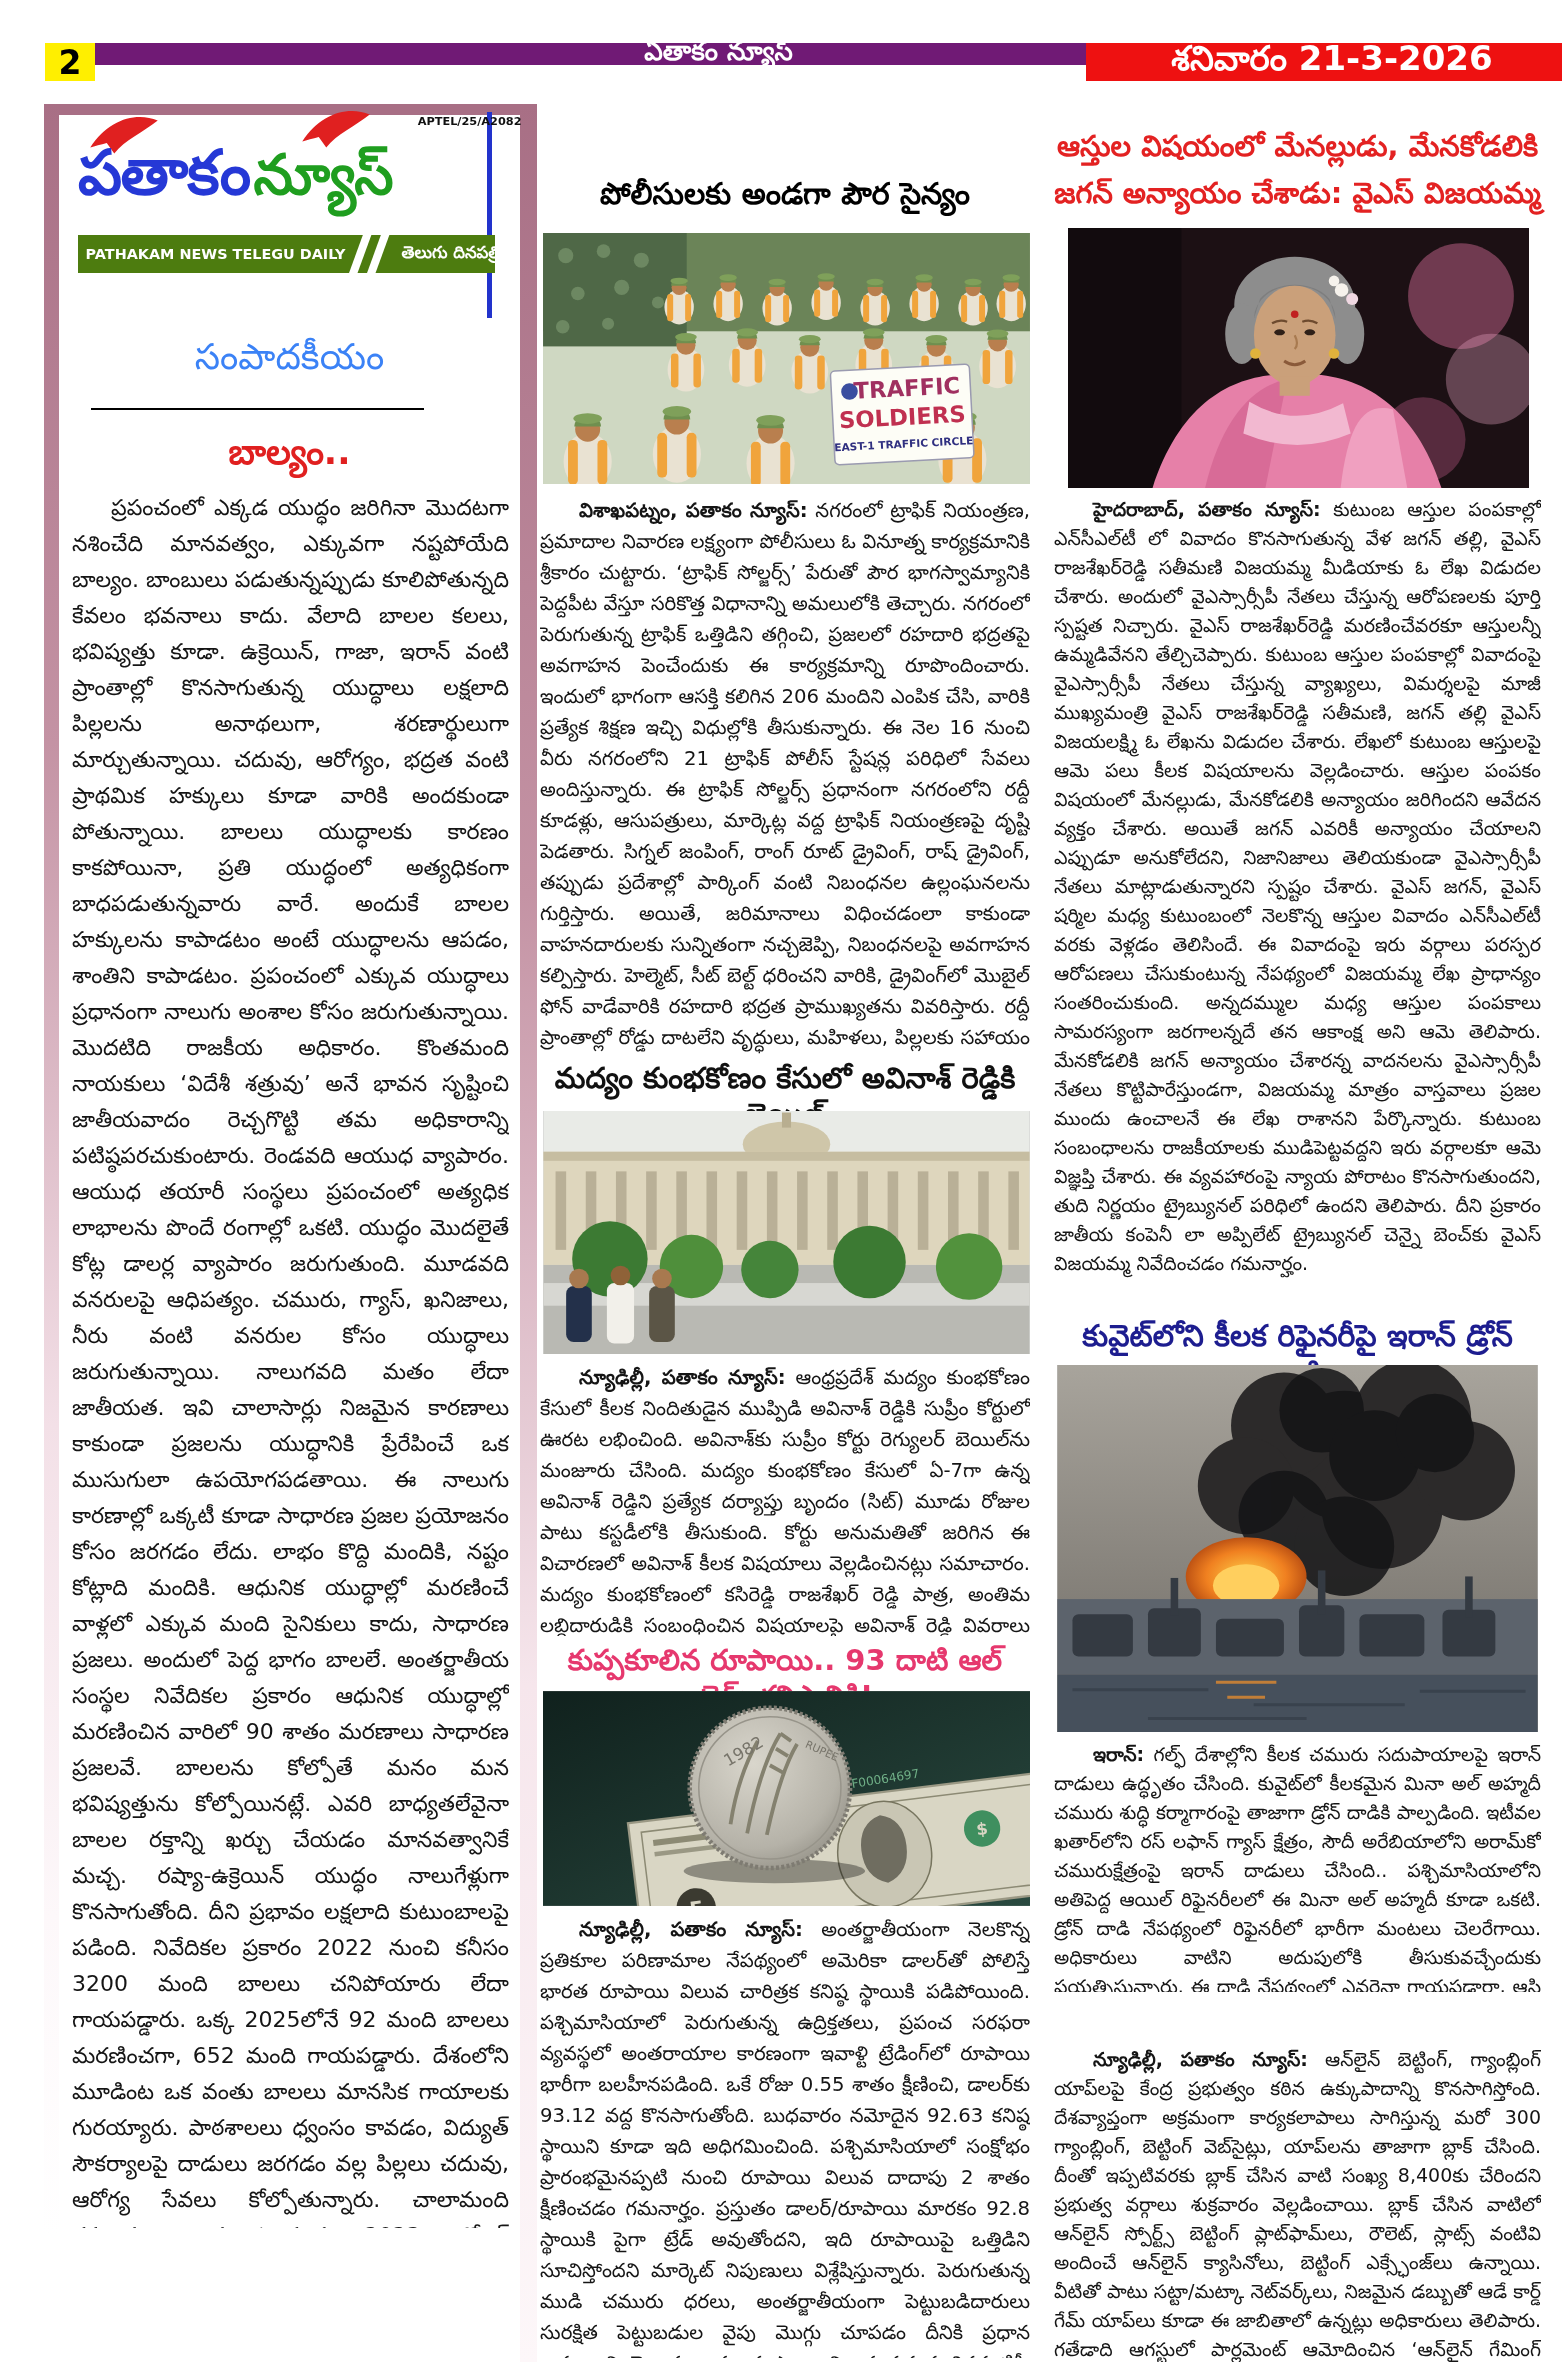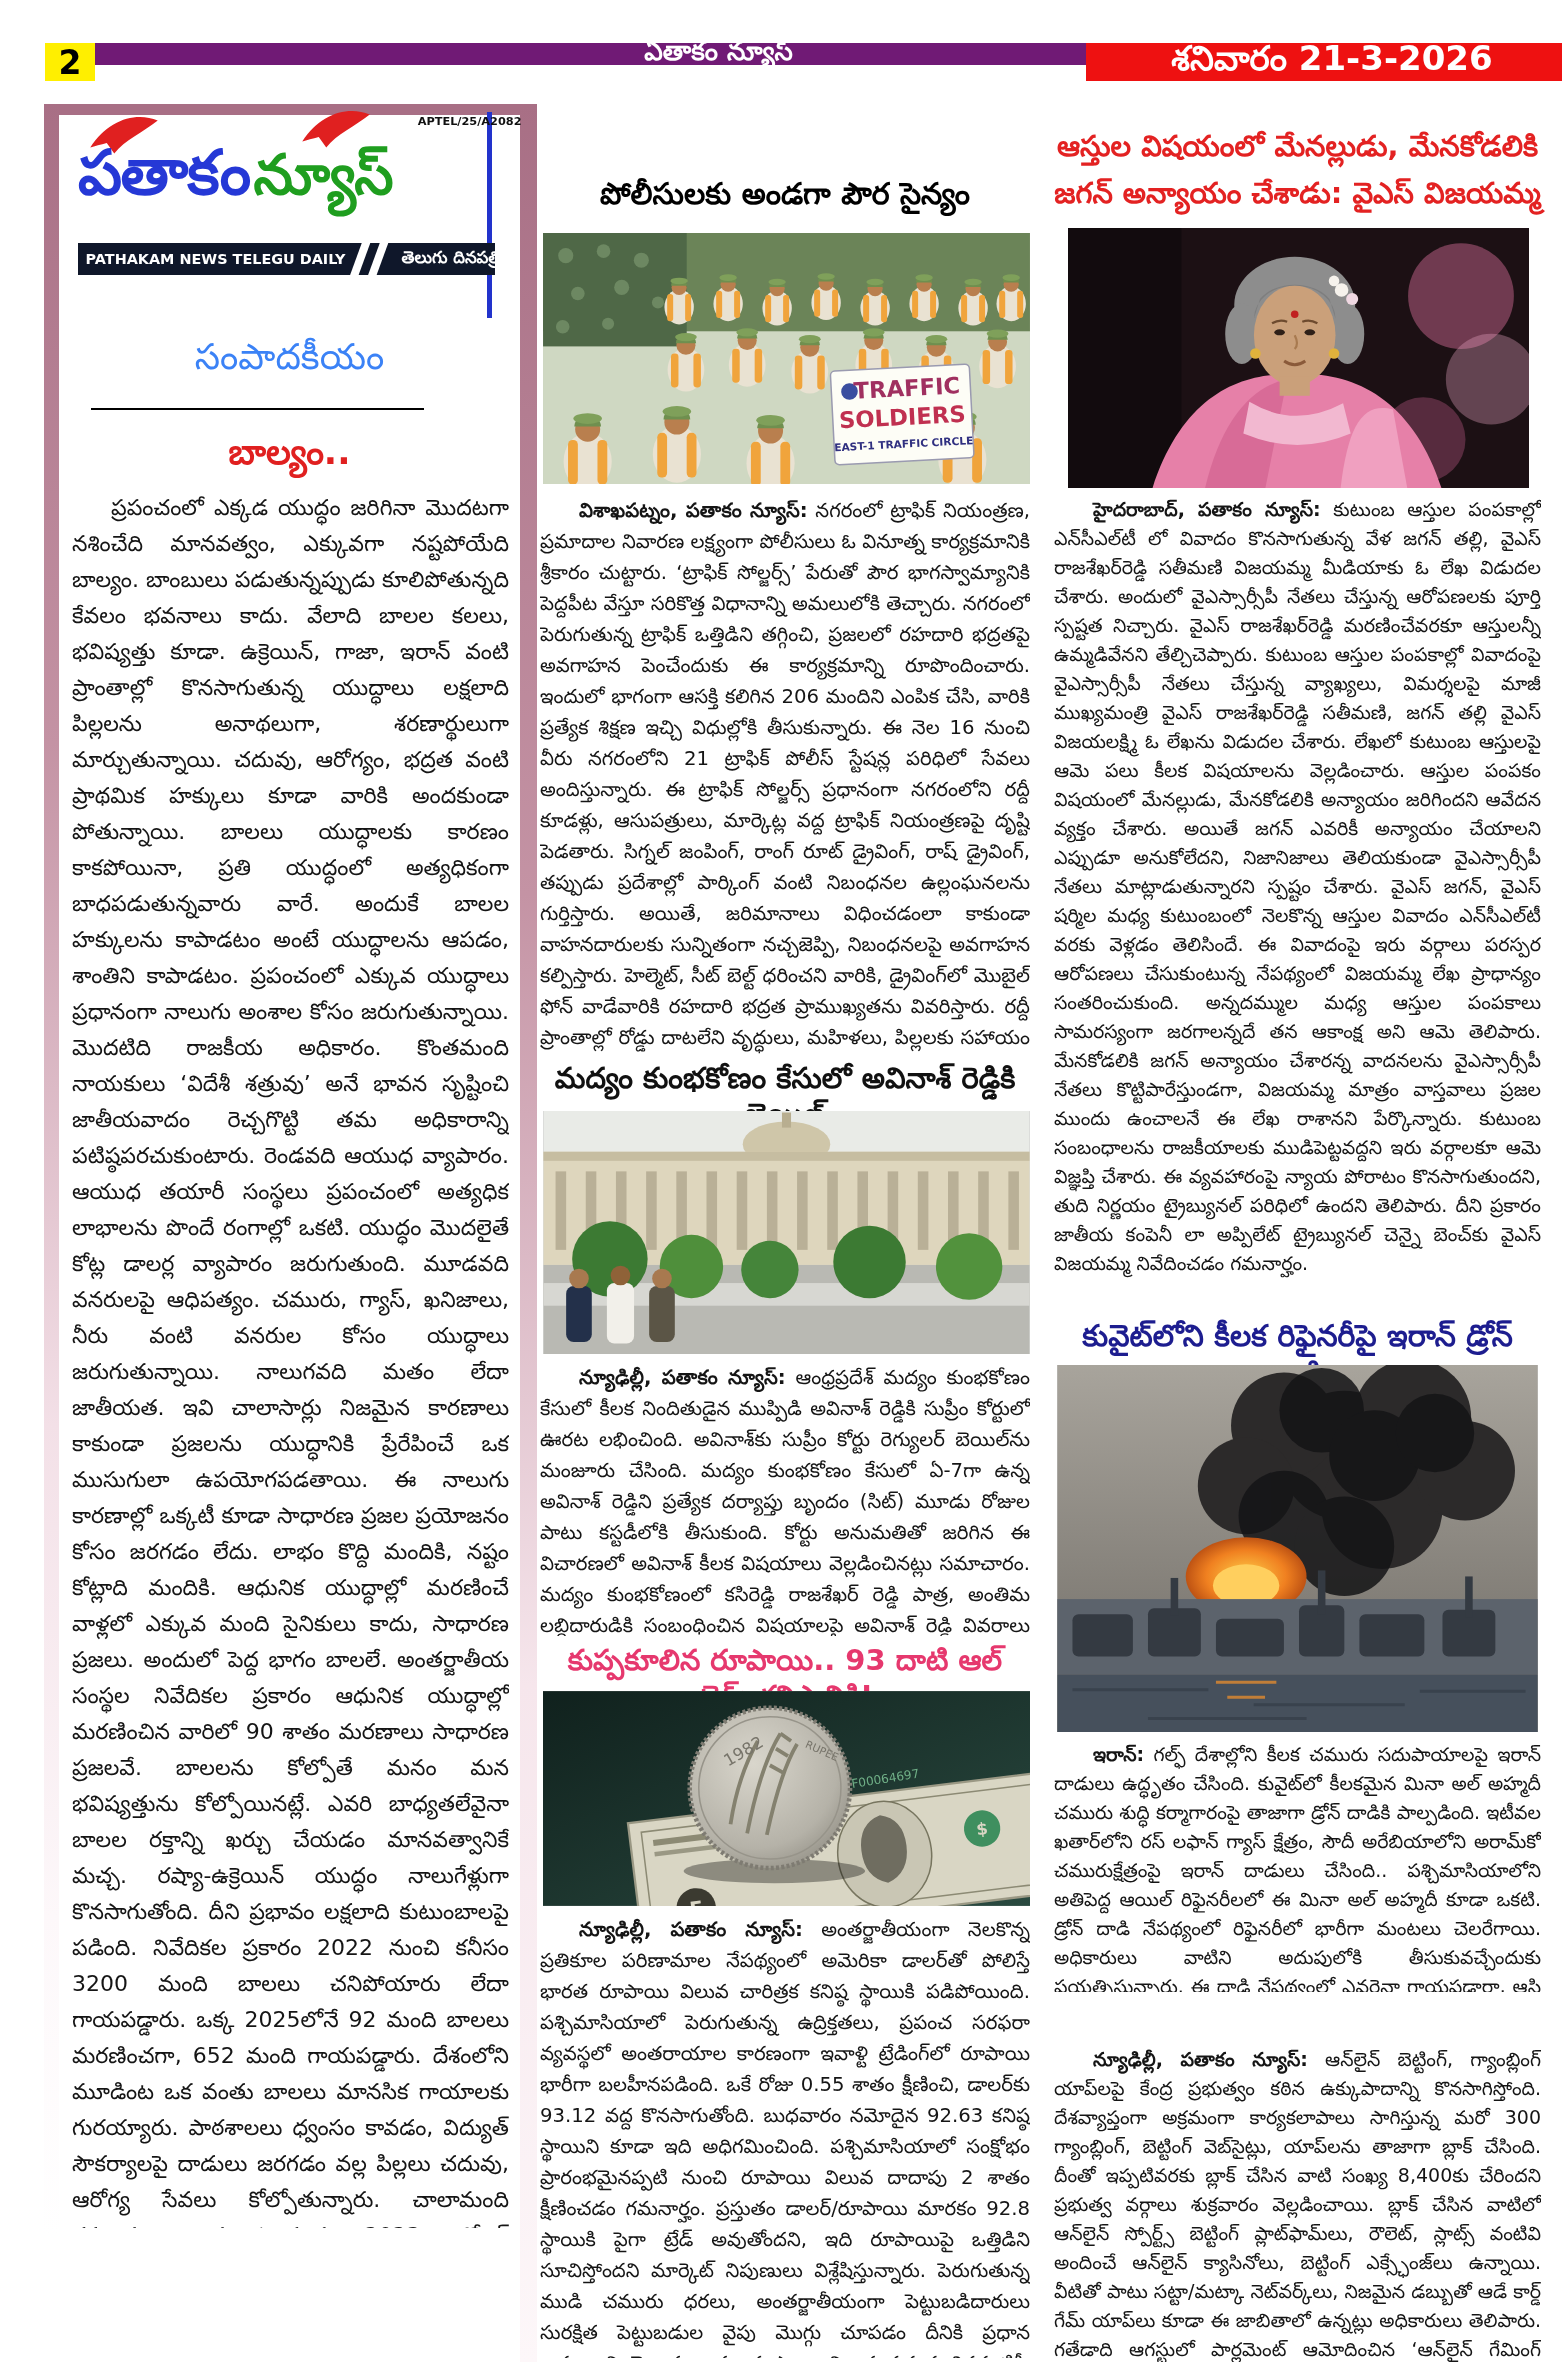--- a/index.html
+++ b/index.html
@@ -18,21 +18,21 @@
   .frame-top{left:44px;top:104px;width:493px;height:10.6px;background:#a86f85;}
   .frame-left{left:44px;top:104px;width:15px;height:2131px;
               background:linear-gradient(#a86f85 0%,#c493a4 30%,#f3e0e7 62%,#fdf8fa 85%,rgba(255,255,255,0) 100%);}
   .frame-mid{left:520px;top:104px;width:16.6px;height:2258px;
              background:linear-gradient(#a86f85 0%,#c493a4 35%,#f6e6ec 70%,#fdf7f9 100%);}
   .logo-edge{left:487px;top:112px;width:5.3px;height:206px;background:#2233cc;}
   
   .logo-blue{color:#2538d6;font-weight:bold;font-size:62px;letter-spacing:-1.5px;}
   .logo-green{color:#1f9e1f;font-weight:bold;font-size:56px;letter-spacing:-1.5px;}
   .regno{font-size:11.3px;color:#111;font-weight:bold;}
-  .ribbon{background:#0f172a;height:32px;display:flex;align-items:center;color:#fff;overflow:hidden;margin-top:8px;}
+  .ribbon{background:#4d7c0f;height:38px;display:flex;align-items:center;color:#fff;overflow:hidden;}
   .ribbon .en{font-size:14.4px;font-weight:bold;padding-left:7.6px;white-space:nowrap;}
   .ribbon .te{font-size:16.6px;font-weight:bold;padding-left:19.7px;white-space:nowrap;}
   .stripe{width:7.6px;height:45px;background:#fff;transform:rotate(20deg);margin-left:10.6px;flex:none;}
   .section-title{font-size:36px;color:#3b82f6;text-align:center;}
   .ed-rule{height:2.3px;background:#000;}
   .ed-head{font-size:35px;font-weight:bold;color:#e02020;text-align:center;}
   
   .jtext{text-align:justify;color:#151515;overflow:hidden;}
   .ed-body{font-size:22px;line-height:36px;}
   .m-body{font-size:19.7px;line-height:31px;}

